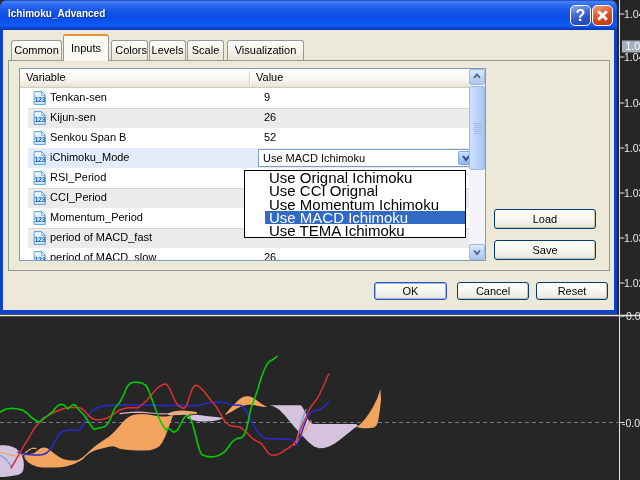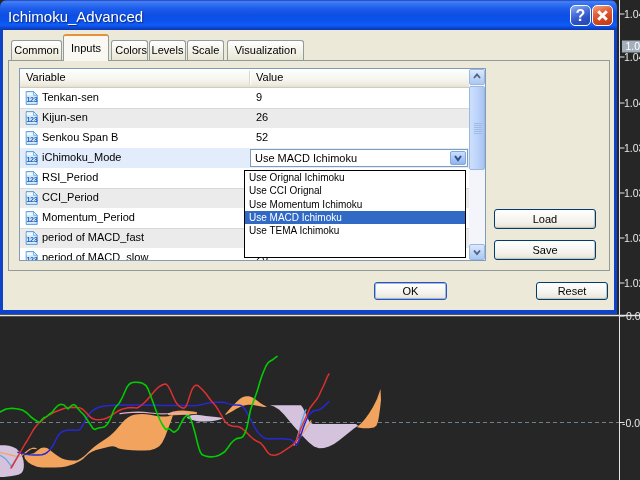--- a/index.html
+++ b/index.html
@@ -3,21 +3,21 @@
 <meta charset="utf-8">
 <style>
   html,body{margin:0;padding:0;}
   body{width:640px;height:480px;overflow:hidden;position:relative;background:#262626;
        font-family:"Liberation Sans",sans-serif;}
   #chart{position:absolute;left:0;top:0;width:640px;height:480px;}
   .win{position:absolute;left:0;top:0;width:617px;height:314px;background:#0E43C9;
        border-radius:7px 7px 0 0;z-index:10;}
   .titlebar{position:absolute;left:0;top:0;width:617px;height:30px;border-radius:7px 7px 0 0;
     background:linear-gradient(180deg,#1b2f8e 0%,#3a6ef0 3%,#4581f6 6%,#3473f2 12%,#1c5bea 30%,#0d4fe4 50%,#0c52ec 70%,#0f5cf8 84%,#0c46d0 93%,#0a36ae 100%);}
-  .title{position:absolute;left:8px;top:8px;color:#fff;font-size:15px;font-weight:normal;
+  .title{position:absolute;left:8px;top:8px;color:#fff;font-size:10px;font-weight:bold;
          text-shadow:1px 1px 1px #0a2a7a;}
   .tbtn{position:absolute;top:5px;width:21px;height:21px;border-radius:5px;border:1px solid #fff;
         box-sizing:border-box;color:#fff;text-align:center;font-weight:bold;}
   .helpb{left:570px;background:linear-gradient(160deg,#8FB0F2 0%,#4A71DC 38%,#2B51C4 68%,#2349B4 100%);
          font-size:16px;line-height:19px;}
   .closeb{left:592px;background:linear-gradient(160deg,#F6A37C 0%,#E2643C 35%,#D34A22 62%,#BE3A16 100%);
           font-size:13px;line-height:19px;}
   .client{position:absolute;left:3px;top:30px;width:611px;height:280px;background:#ECE9D8;}
   .page{position:absolute;left:5px;top:30px;width:602px;height:211px;border:1px solid #919B9C;
         background:#ECE9D8;box-sizing:border-box;}
@@ -28,39 +28,39 @@
        border-top:2px solid #E5933A;border-radius:3px 3px 0 0;}
   .lv{position:absolute;left:16px;top:38px;width:467px;height:193px;border:1px solid #7F9DB9;
       background:#fff;box-sizing:border-box;overflow:hidden;}
   .hdr{position:absolute;left:0;top:0;width:450px;height:19px;
        background:linear-gradient(180deg,#FEFEFD 0%,#F6F5EE 60%,#EEEBE0 85%,#E4E1D2 100%);
        border-bottom:1px solid #CFCCBD;font-size:11px;box-sizing:border-box;}
   .hdr .c1{position:absolute;left:6px;top:2px;}
   .hdr .c2{position:absolute;left:236px;top:2px;text-align:right;}
   .hsep{position:absolute;left:229px;top:2px;width:1px;height:14px;background:#DAD7C8;}
   .hsep2{position:absolute;left:230px;top:2px;width:1px;height:14px;background:#fff;}
-  .row{position:absolute;left:0;width:450px;height:20px;font-size:11px;}
+  .row{position:absolute;left:8px;width:450px;height:20px;font-size:11px;}
   .row .nm{position:absolute;left:22px;top:3px;}
   .row .vl{position:absolute;left:236px;top:3px;}
   .ric{position:absolute;left:5px;top:3px;width:13px;height:14px;}
   .sb{position:absolute;left:449px;top:0;width:16px;height:191px;background:#F3F5FA;}
   .sbtn{position:absolute;left:0px;width:16px;height:16px;border-radius:2px;border:1px solid #9CB7E0;
         box-sizing:border-box;background:linear-gradient(180deg,#DCE9FC 0%,#C2D7F8 50%,#ACC7F2 100%);
         text-align:center;}
   .thumb{position:absolute;left:0px;top:17px;width:16px;height:84px;border-radius:2px;border:1px solid #9CB7E0;
         box-sizing:border-box;background:linear-gradient(90deg,#CDDFFC 0%,#BED4FA 50%,#A8C4F0 100%);}
   .grip{position:absolute;left:4px;width:8px;height:1px;background:#9FBCE8;}
   .combo{position:absolute;left:230px;top:1px;width:218px;height:18px;background:#fff;
          border:1px solid #7F9DB9;box-sizing:border-box;}
   .combo .ct{position:absolute;left:4px;top:2px;font-size:11px;}
   .carr{position:absolute;right:1px;top:1px;width:16px;height:14px;border-radius:2px;
         border:1px solid #7FA8DC;box-sizing:border-box;
         background:linear-gradient(180deg,#CCE0FB 0%,#AECBF7 45%,#8FB4EF 100%);}
-  .ddl{position:absolute;left:241px;top:140px;width:222px;height:88px;background:#fff;
-       border:1px solid #000;box-sizing:border-box;z-index:20;font-size:10px;}
+  .ddl{position:absolute;left:241px;top:140px;width:222px;height:68px;background:#fff;
+       border:1px solid #000;box-sizing:border-box;z-index:20;font-size:15px;padding-left:20px;}
   .ddi{height:13.33px;line-height:13.4px;padding-left:4px;white-space:nowrap;}
   .ddi.sel{background:#316AC5;color:#fff;}
   .btn{position:absolute;border:1px solid #003C74;border-radius:3px;box-sizing:border-box;
        background:linear-gradient(180deg,#FFFFFF 0%,#F5F4EF 55%,#EDEBE0 85%,#DDDACB 100%);
        font-size:11px;text-align:center;color:#000;
        box-shadow:inset -1px -1px 0 #C8C5B5;}
 </style>
 </head>
 <body>
 <svg id="chart" viewBox="0 0 640 480">
@@ -237,15 +237,16 @@
     <div class="ddl">
 <div class="ddi">Use Orignal Ichimoku</div>
 <div class="ddi">Use CCI Orignal</div>
 <div class="ddi">Use Momentum Ichimoku</div>
 <div class="ddi sel">Use MACD Ichimoku</div>
 <div class="ddi">Use TEMA Ichimoku</div>
     </div>
     <div class="btn" style="left:491px;top:179px;width:102px;height:20px;line-height:18px;">Load</div>
     <div class="btn" style="left:491px;top:210px;width:102px;height:20px;line-height:18px;">Save</div>
     <div class="btn" style="left:371px;top:252px;width:73px;height:18px;line-height:16px;border-color:#2B55B5;box-shadow:inset 0 0 0 1px #9DB8E8;">OK</div>
+    <div class="btn" style="left:454px;top:252px;width:72px;height:18px;line-height:16px;">Cancel</div>
     <div class="btn" style="left:533px;top:252px;width:72px;height:18px;line-height:16px;">Reset</div>
   </div>
 </div>
 
 </body></html>

